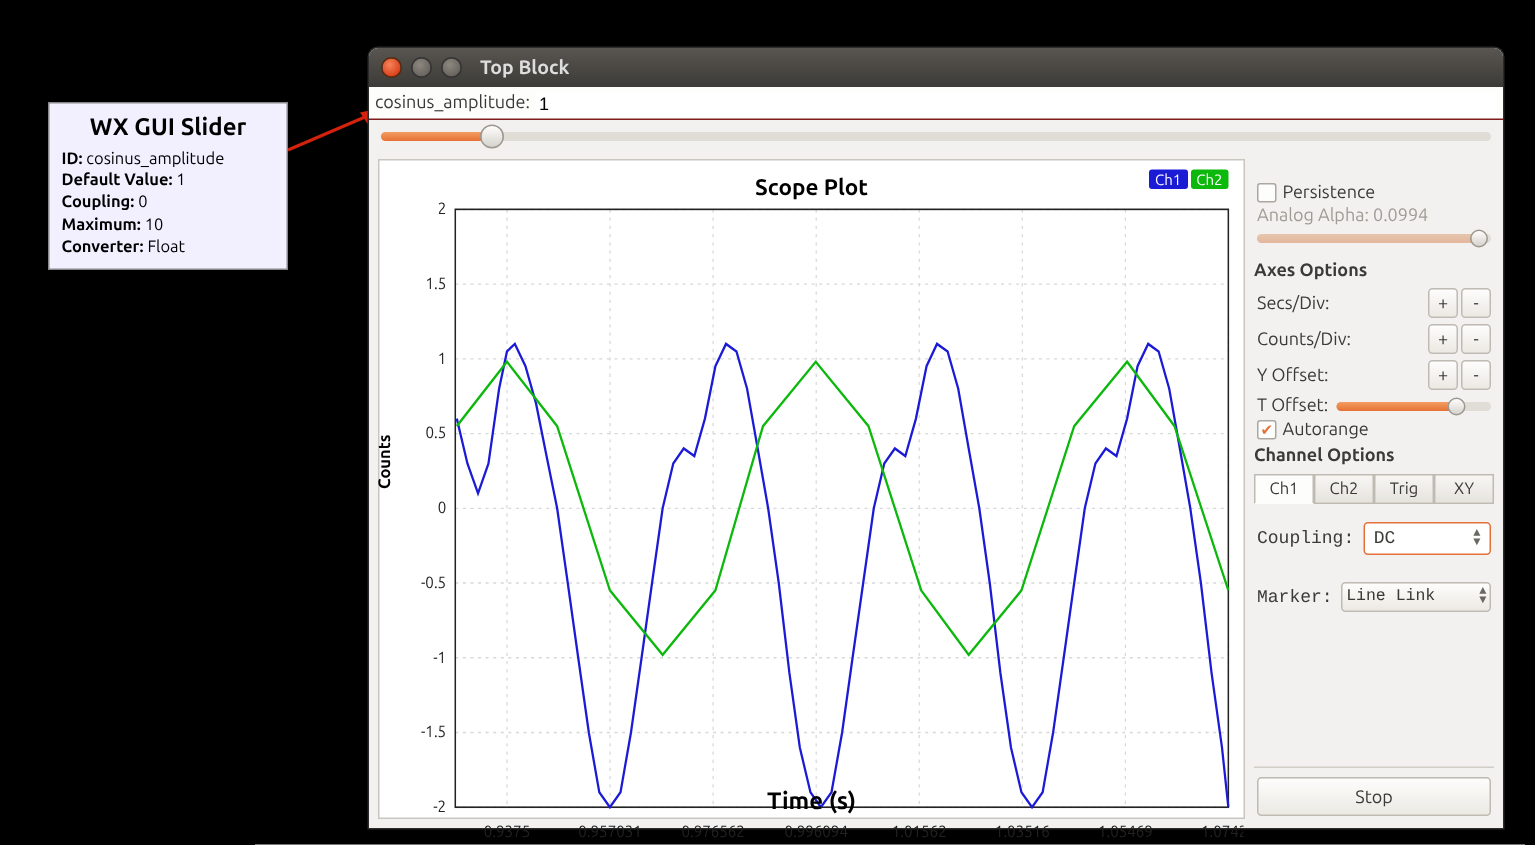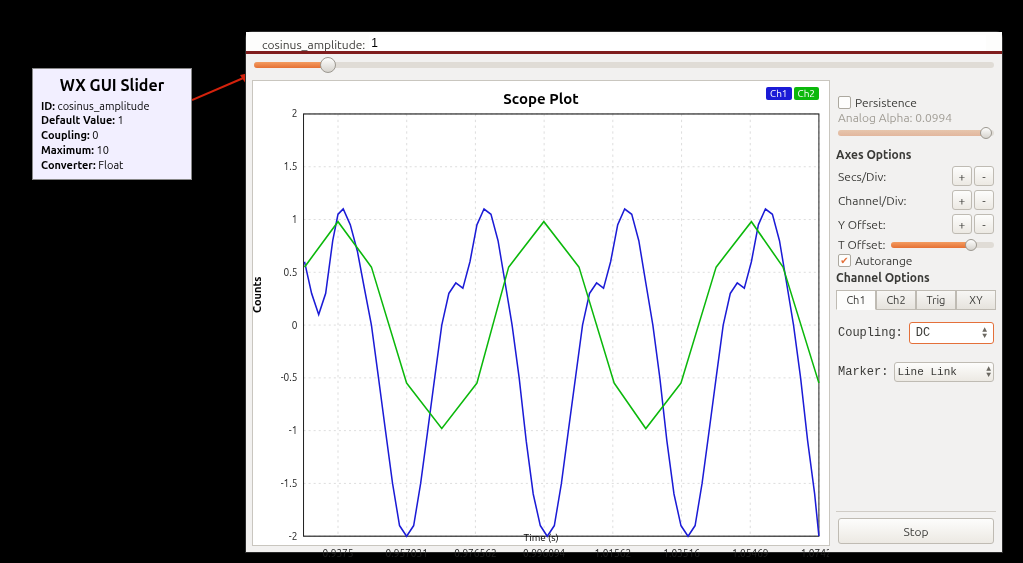--- a/index.html
+++ b/index.html
@@ -68,24 +68,24 @@
   }
   .tb-btn { width: 14px; height: 14px; border-radius: 50%; display: inline-block; }
   .tb-close { background: radial-gradient(circle at 40% 35%, #f6845a, #d9441e 70%); border:1px solid #5a2a10; }
   .tb-min   { background: radial-gradient(circle at 40% 35%, #8c8880, #6a665f 70%); border:1px solid #333; }
   .tb-max   { background: radial-gradient(circle at 40% 35%, #8c8880, #6a665f 70%); border:1px solid #333; }
   .tb-title { margin-left: 6px; }
 
   
   .input-row {
     height: 22px;
-    border-bottom: 3px solid #7f1d1d;
-    display: flex;
-    align-items: flex-end;
-    padding: 0 16px;
+    border-bottom: 1px solid #7f1d1d;
+    display: flex;
+    align-items: center;
+    padding: 0 4px;
     background: #fdfdfc;
   }
   .input-row label { font-size: 12px; color: #3b3a37; margin-right: 4px; }
   .input-row input {
     flex: 1;
     border: none;
     outline: none;
     font-size: 12px;
     padding: 1px 2px;
     background: #fff;
@@ -155,22 +155,22 @@
     border-radius: 2px;
   }
   .leg.ch1 { background: #1b1bd6; }
   .leg.ch2 { background: #0bb80b; }
   
   .plot-svg { position: absolute; left: 0; top: 26px; right: 0; bottom: 24px; }
   .xlabel {
     position: absolute;
     bottom: 2px; left: 0; right: 0;
     text-align: center;
-    font-size: 10px;
-    font-weight: normal;
+    font-size: 16px;
+    font-weight: bold;
   }
   .ylabel {
     position: absolute;
     left: 4px; top: 50%;
     transform: translateY(-50%) rotate(-90deg);
     transform-origin: left center;
     font-size: 11px;
     font-weight: bold;
   }
 
@@ -253,20 +253,26 @@
   <div class="row"><span>Maximum:</span> <span>10</span></div>
   <div class="row"><span>Converter:</span> <span>Float</span></div>
 </div>
 
 <svg class="arrow" viewBox="0 0 62 30">
   <line x1="0" y1="28" x2="56" y2="4" stroke="#d4220c" stroke-width="2"></line>
   <polygon points="62,0 48,3 54,12" fill="#d4220c"></polygon>
 </svg>
 
 <div class="window">
+  <div class="titlebar">
+    <span class="tb-btn tb-close"></span>
+    <span class="tb-btn tb-min"></span>
+    <span class="tb-btn tb-max"></span>
+    <span class="tb-title">Top Block</span>
+  </div>
 
   <div class="input-row">
     <label>cosinus_amplitude:</label>
     <input type="text" value="1" style="">
   </div>
 
   <div class="slider-row">
     <div class="slider-track">
       <div class="slider-fill" id="slider-fill" style="width: 10%;"></div>
       <div class="slider-thumb" id="slider-thumb" style="left: 10%;"></div>
@@ -340,21 +346,21 @@
 
       <div class="sec-title">Axes Options</div>
       <div class="opt-row">
         <span>Secs/Div:</span>
         <span class="btn-grp">
           <span class="btn-sq">+</span>
           <span class="btn-sq">-</span>
         </span>
       </div>
       <div class="opt-row">
-        <span>Channel/Div:</span>
+        <span>Counts/Div:</span>
         <span class="btn-grp">
           <span class="btn-sq">+</span>
           <span class="btn-sq">-</span>
         </span>
       </div>
       <div class="opt-row">
         <span>Y Offset:</span>
         <span class="btn-grp">
           <span class="btn-sq">+</span>
           <span class="btn-sq">-</span>

